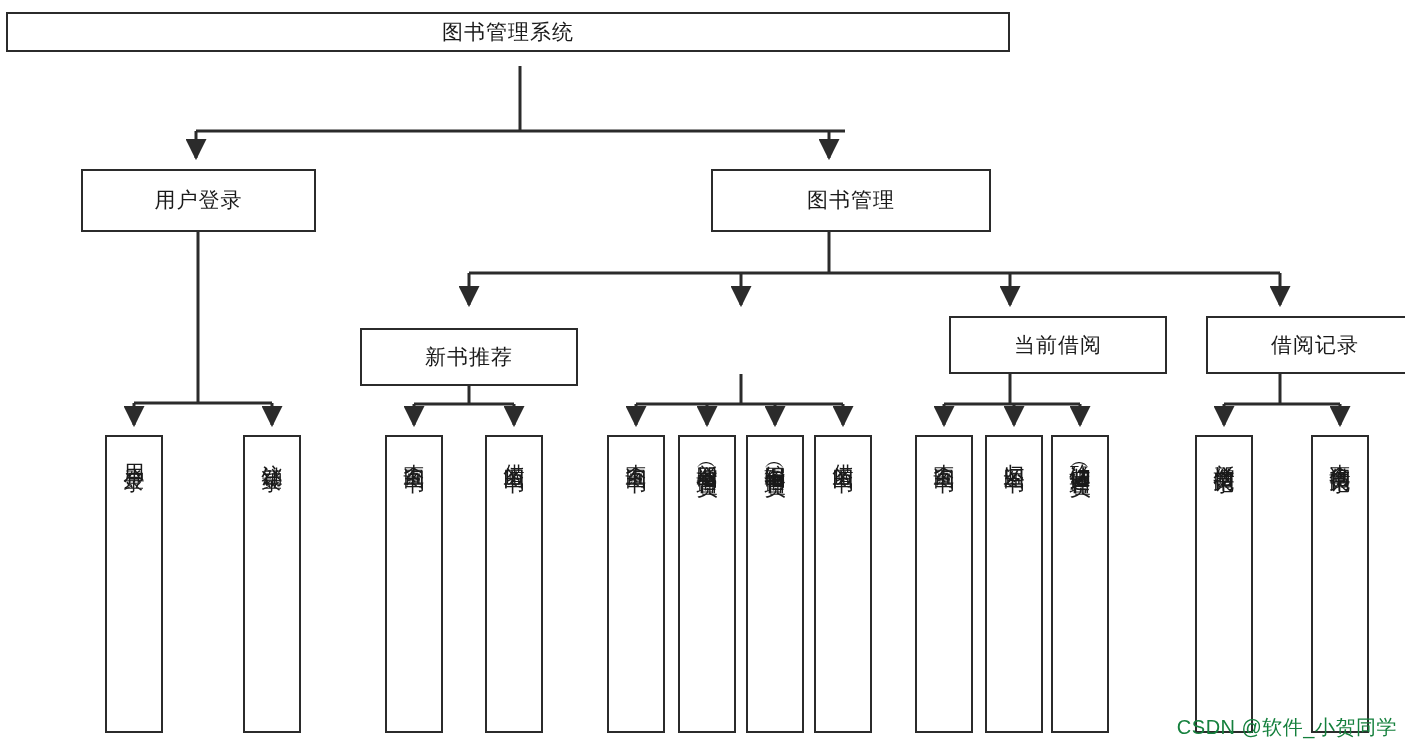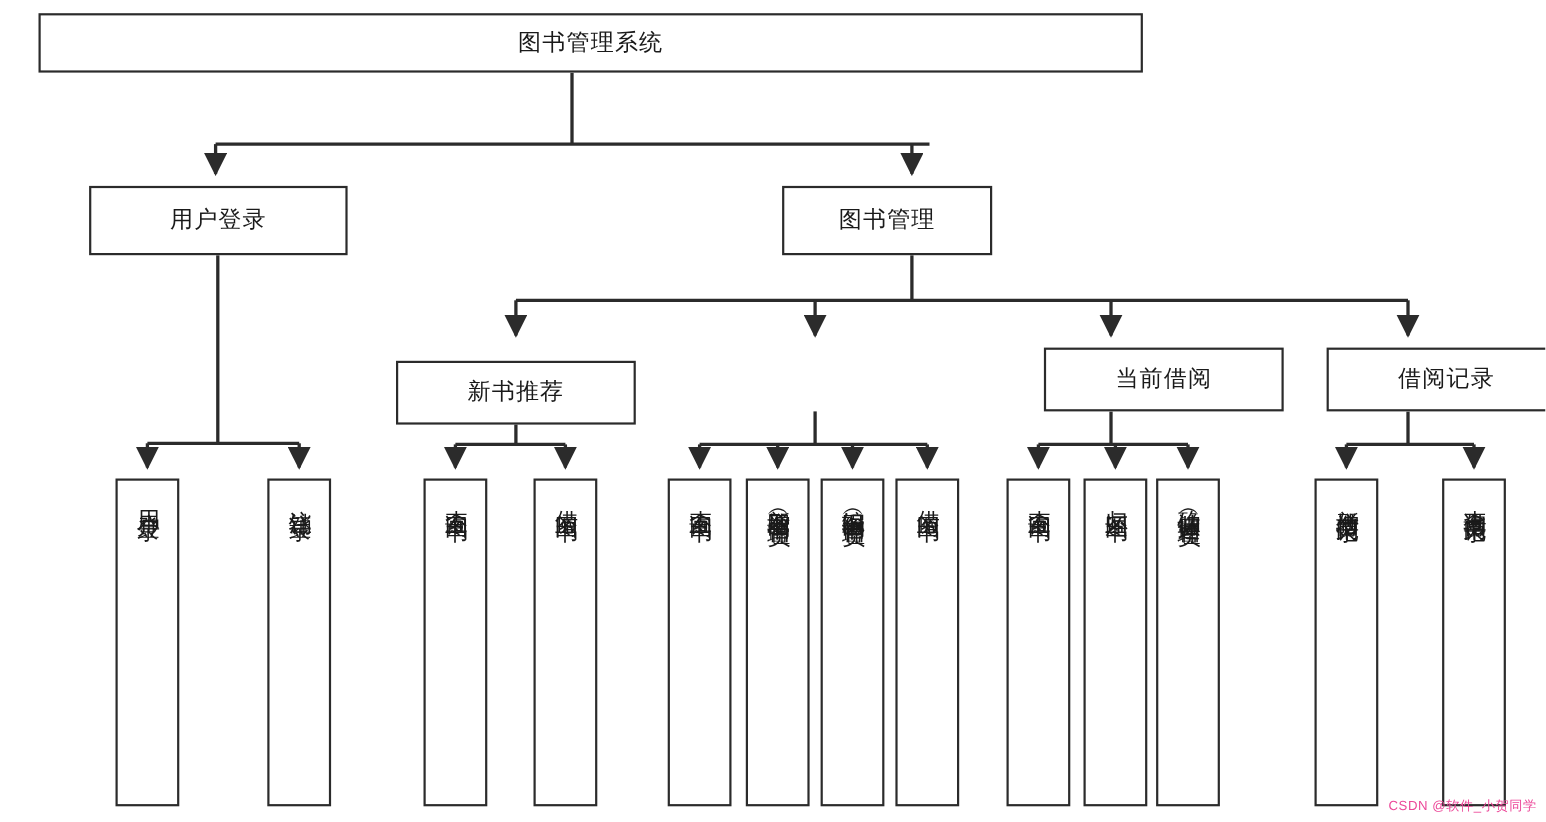--- a/index.html
+++ b/index.html
@@ -62,22 +62,22 @@
     letter-spacing: 3px;
     white-space: nowrap;
   }
   .node.v.tall .label {
     letter-spacing: 2px;
   }
   .watermark {
     position: absolute;
     right: 8px;
     bottom: 6px;
-    font-size: 12px;
-    color: #ec4899;
+    font-size: 20px;
+    color: #15803d;
     letter-spacing: 0.5px;
     white-space: nowrap;
     pointer-events: none;
     margin-left: 43px;
   }
 </style>
 </head>
 <body>
 
 <div id="canvas">
@@ -125,28 +125,28 @@
       <path d="M 1014 404 L 1014 425" marker-end="url(#arrow)"></path>
       <path d="M 1080 404 L 1080 425" marker-end="url(#arrow)"></path>
 
       <path d="M 1280 374 L 1280 404"></path>
       <path d="M 1224 404 L 1340 404"></path>
       <path d="M 1224 404 L 1224 425" marker-end="url(#arrow)"></path>
       <path d="M 1340 404 L 1340 425" marker-end="url(#arrow)"></path>
     </g>
   </svg>
 
-  <div class="node root h" style="left:35px; top:12px; width:1004px; height:54px;">
+  <div class="node root h" style="left:6px; top:12px; width:1004px; height:40px;">
     <span class="label">图书管理系统</span>
   </div>
 
   <div class="node h" style="left:81px; top:169px; width:235px; height:63px;">
     <span class="label">用户登录</span>
   </div>
-  <div class="node h" style="left:711px; top:169px; width:191px; height:63px;">
+  <div class="node h" style="left:711px; top:169px; width:280px; height:63px;">
     <span class="label">图书管理</span>
   </div>
 
   <div class="node h" style="left:360px; top:316px; width:218px; height:58px;margin-top:12px;">
     <span class="label">新书推荐</span>
   </div>
   <div class="node h" style="left:901px; top:316px; width:218px; height:58px;margin-left:48px;">
     <span class="label">当前借阅</span>
   </div>
   <div class="node h" style="left:1158px; top:316px; width:218px; height:58px;margin-left:48px;">

